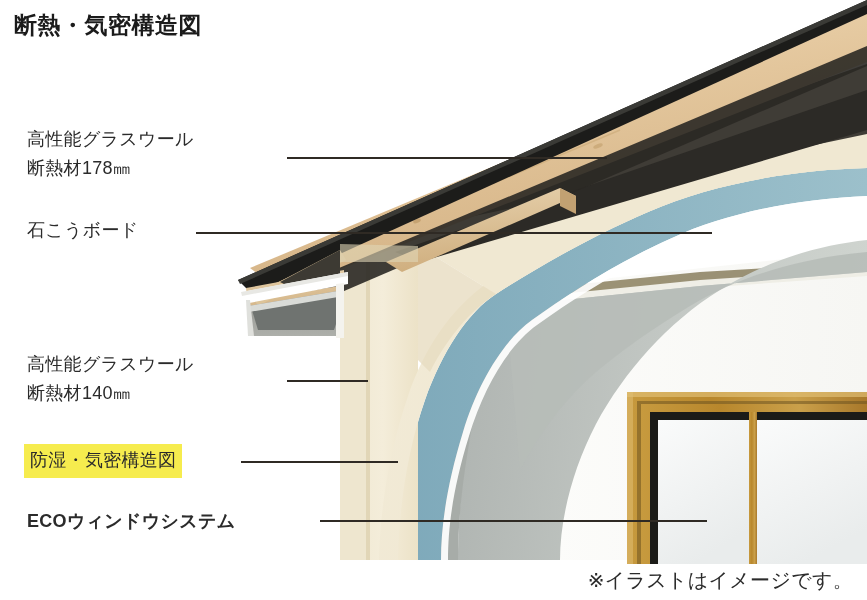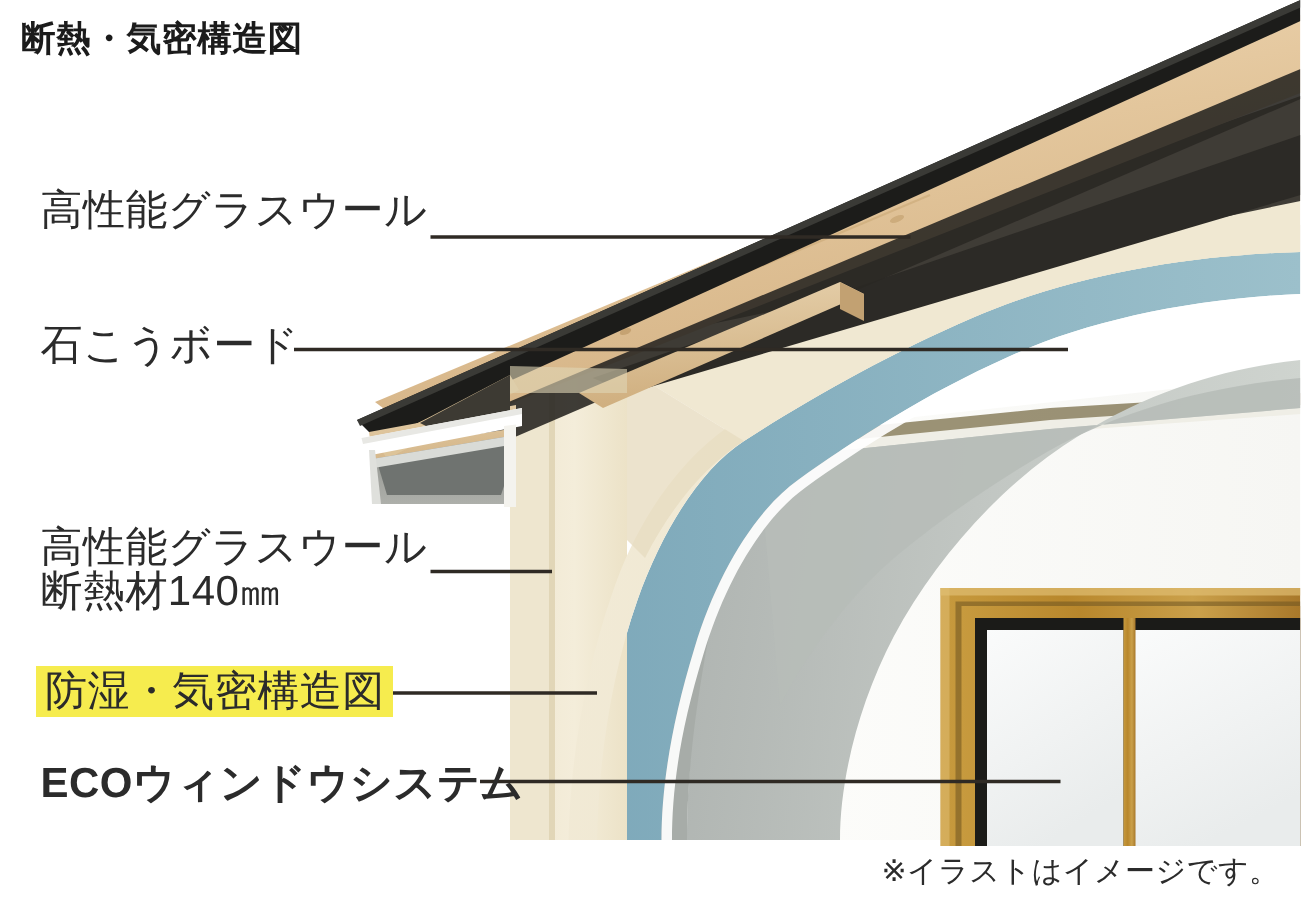--- a/index.html
+++ b/index.html
@@ -29,21 +29,21 @@
     left: 14px;
     top: 10px;
     font-size: 23px;
     font-weight: bold;
     letter-spacing: 0.5px;
     color: #1b1b1b;
     white-space: nowrap;
   }
   .callout {
     position: absolute;
-    font-size: 28px;
+    font-size: 18px;
     line-height: 29px;
     color: #2b2b2b;
     letter-spacing: 0.3px;
     white-space: nowrap;
   }
   .callout.hl {
     background: #f6ec4e;
     padding: 2px 6px 3px 6px;
   }
   .c1 { left: 27px; top: 125px; }
@@ -294,20 +294,21 @@
         <line x1="320" y1="521" x2="707" y2="521"></line>
       </g>
 
     </g>
   </svg>
 
   <div class="diagram-title">断熱・気密構造図</div>
 
   <div class="callout c1">
     <div>高性能グラスウール</div>
+    <div>断熱材178㎜</div>
   </div>
 
   <div class="callout c2">
     <div>石こうボード</div>
   </div>
 
   <div class="callout c3">
     <div>高性能グラスウール</div>
     <div>断熱材140㎜</div>
   </div>

